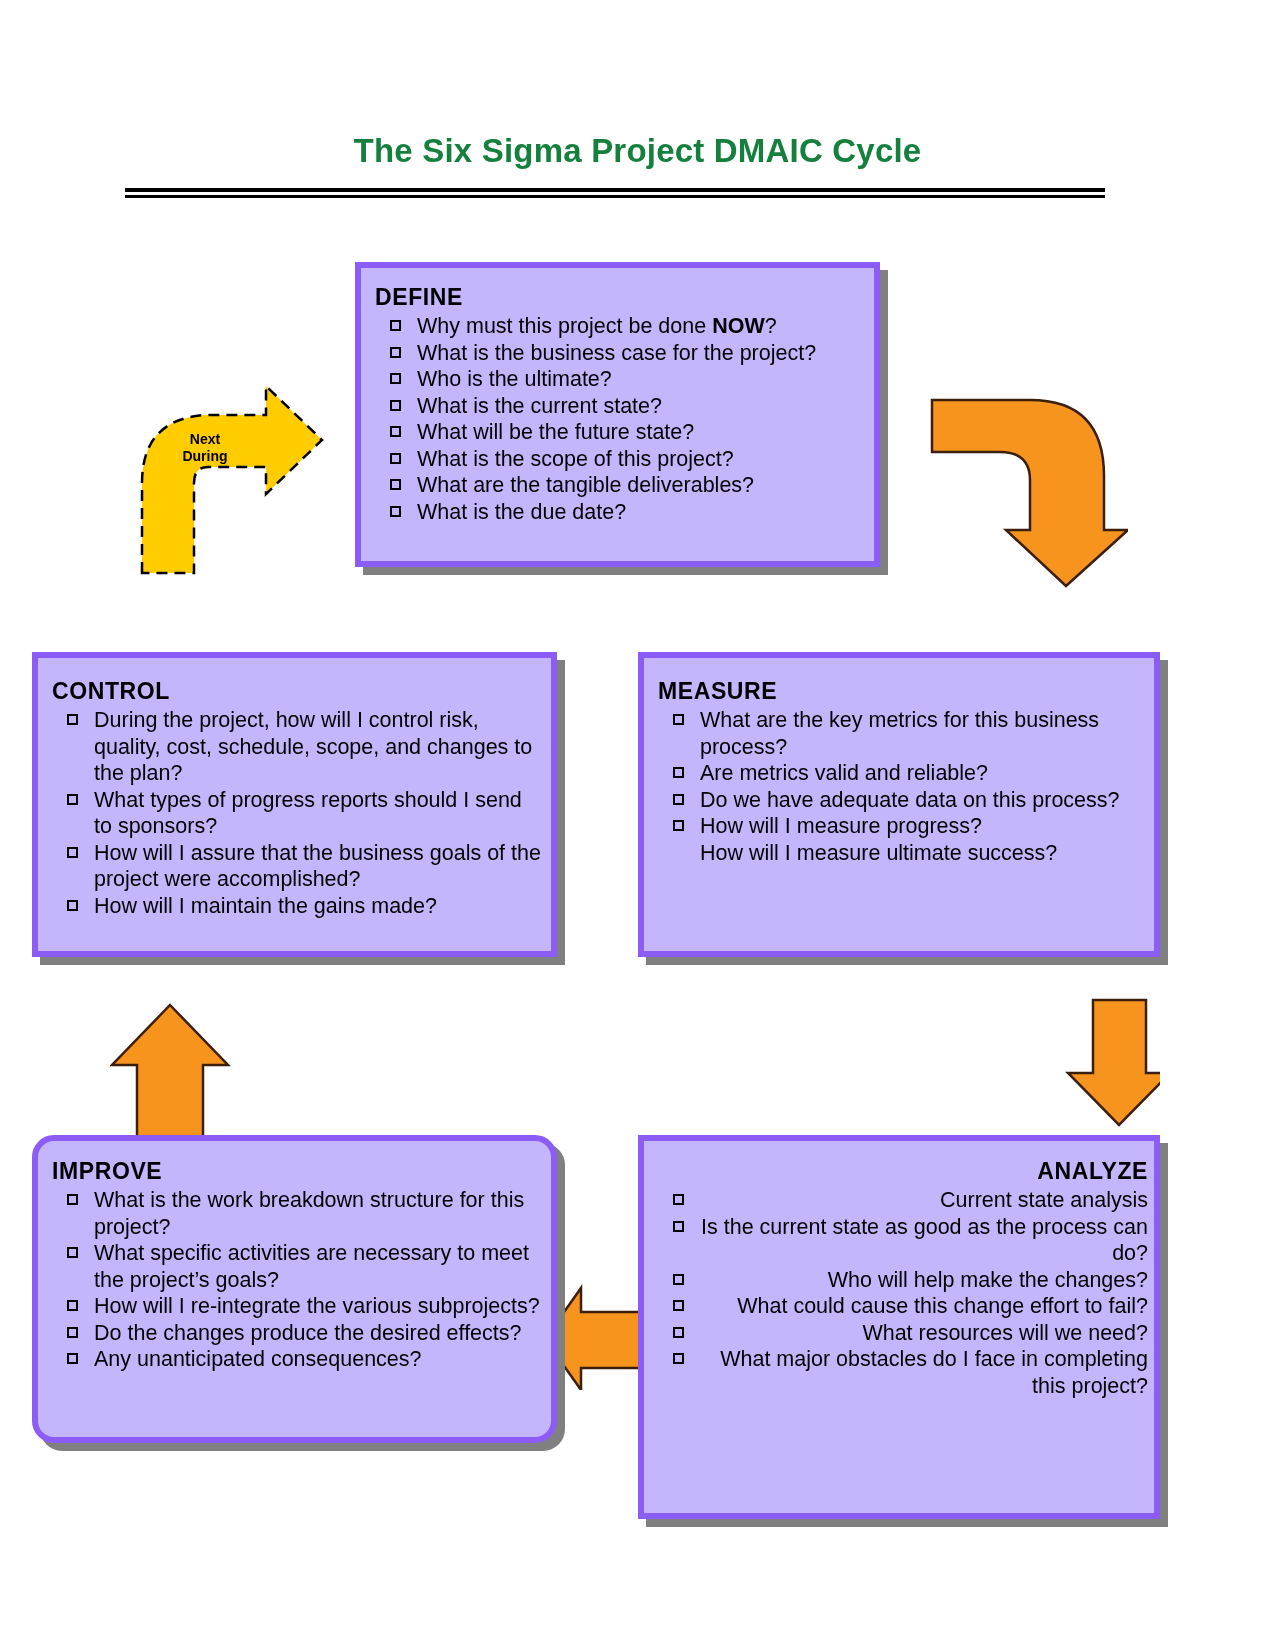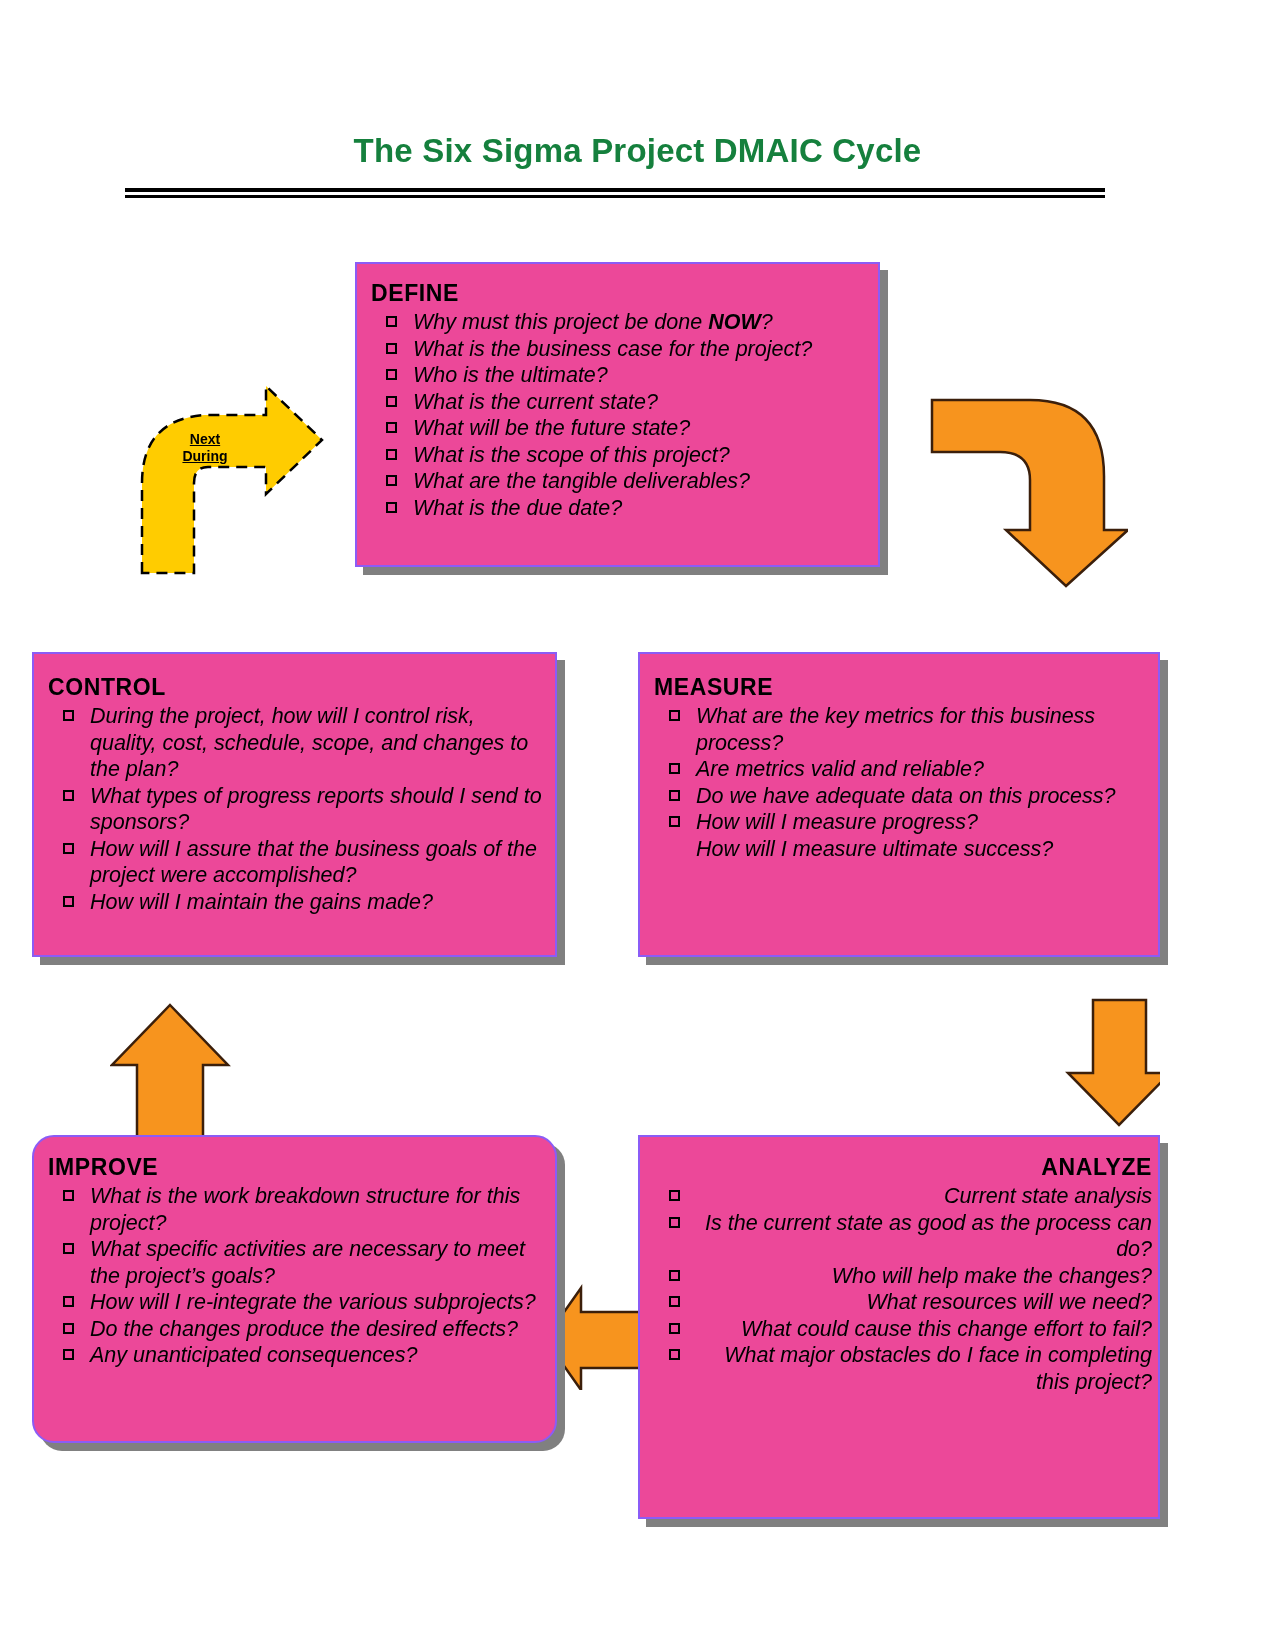--- a/index.html
+++ b/index.html
@@ -41,37 +41,36 @@
   }
   #title-rules .rule-gap { height: 3px; }
   #title-rules .rule-thin {
     height: 3px;
     background: #000;
   }
 
   
   .phase-box {
     position: absolute;
-    background: #ec4899;
-    border: 2px solid #8b5cf6;
+    background: #c4b5fd;
+    border: 6px solid #8b5cf6;
     box-sizing: border-box;
     box-shadow: 8px 8px 0 0 #808080;
   }
   .phase-title {
     font-size: 23px;
     font-weight: bold;
     letter-spacing: 0.6px;
     margin: 0;
     padding: 0;
   }
   .phase-list {
     list-style: none;
     margin: 2px 0 0 0;
     padding: 0;
-    font-style: italic;
   }
   .phase-list li {
     position: relative;
     padding-left: 42px;
     font-size: 21.5px;
     line-height: 26.5px;
     margin-bottom: 0px;
   }
   .phase-list li .cb {
     position: absolute;
@@ -128,21 +127,20 @@
     position: absolute;
     left: 160px;
     top: 431px;
     width: 90px;
     text-align: center;
     font-size: 14px;
     font-weight: bold;
     line-height: 17px;
     color: #000;
     pointer-events: none;
-    text-decoration: underline;
   }
 </style>
 </head>
 <body>
 
 <div id="title-block">
   <div id="title-text">The Six Sigma Project DMAIC Cycle</div>
 </div>
 <div id="title-rules">
   <div class="rule-thick"></div>
@@ -222,17 +220,17 @@
     <li><span class="cb"></span><span>Any unanticipated consequences?</span></li>
   </ul>
 </div>
 
 <div id="box-analyze" class="phase-box">
   <div class="phase-title">ANALYZE</div>
   <ul class="phase-list">
     <li><span class="cb"></span><span>Current state analysis</span></li>
     <li><span class="cb"></span><span>Is the current state as good as the process can do?</span></li>
     <li><span class="cb"></span><span>Who will help make the changes?</span></li>
+    <li><span class="cb"></span><span>What could cause this change effort to fail?</span></li>
     <li><span class="cb"></span><span>What resources will we need?</span></li>
-    <li><span class="cb"></span><span>What could cause this change effort to fail?</span></li>
     <li><span class="cb"></span><span>What major obstacles do I face in completing this project?</span></li>
   </ul>
 </div>
 
 </body></html>

